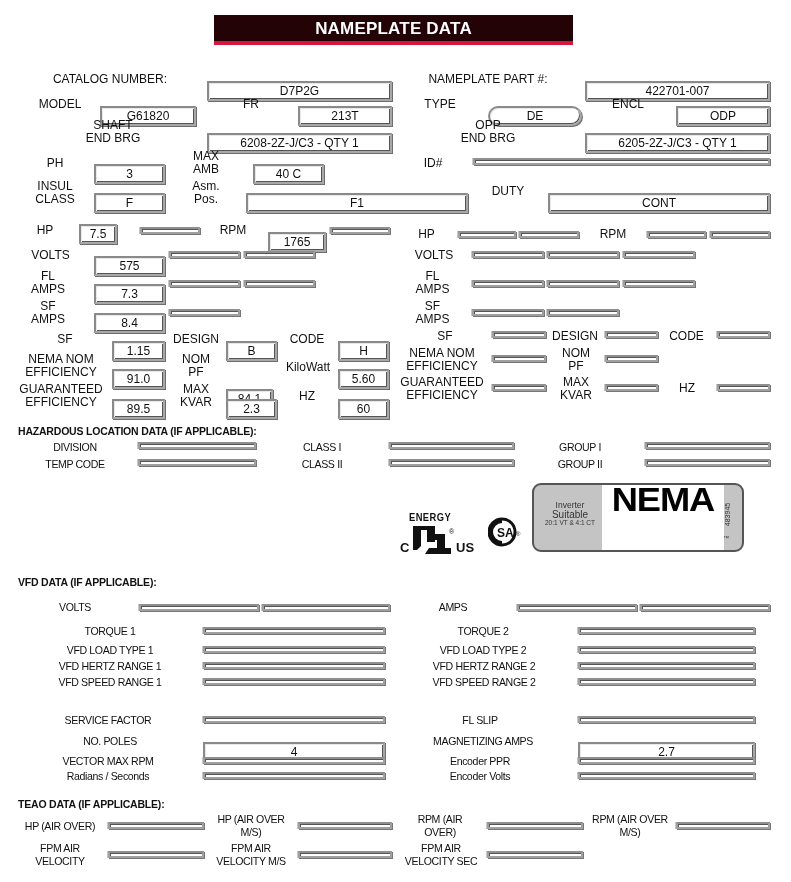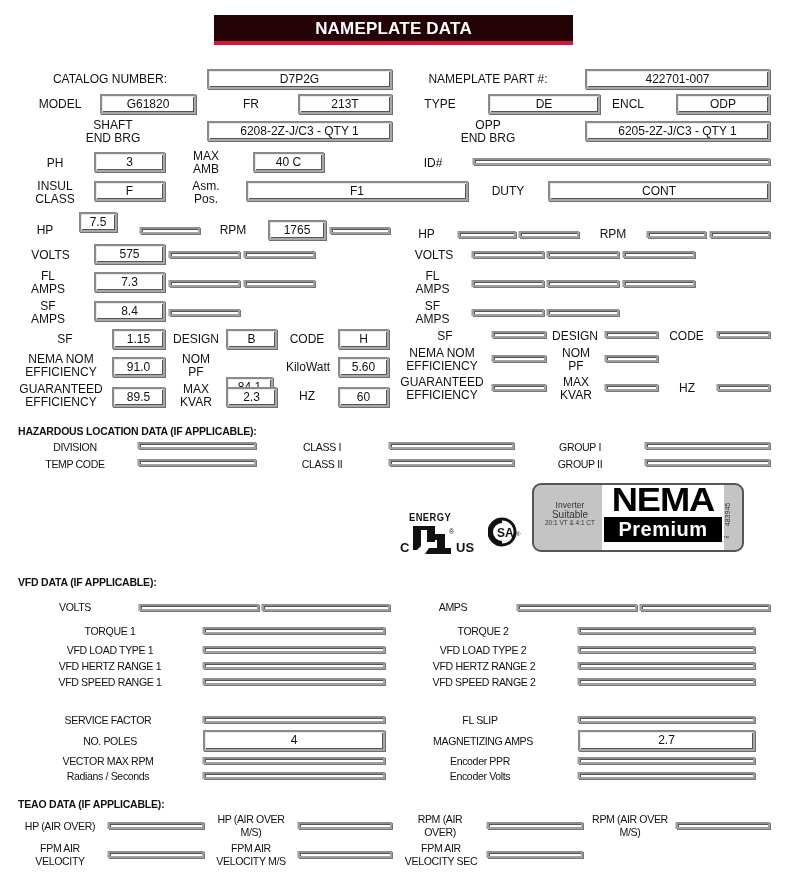--- a/index.html
+++ b/index.html
@@ -6,21 +6,21 @@
   body { width: 791px; height: 882px; position: relative; overflow: hidden;
          font-family: "Liberation Sans", sans-serif; color: #111; font-size: 12px; }
   .abs { position: absolute; }
   .title-bar { left: 214px; top: 15px; width: 359px; height: 26px; background: #230306;
                border-bottom: 4px solid #d6163a; color: #fff; font-weight: bold; font-size: 17px;
                text-align: center; line-height: 27px; letter-spacing: 0.2px; }
   .lbl { position: absolute; font-size: 12px; text-align: center; line-height: 12px; white-space: nowrap; }
   .box { position: absolute; box-sizing: border-box; background: #fff;
          border: 2px solid #a8a8a8; border-top-color: #8a8a8a; border-left-color: #8a8a8a;
          box-shadow: inset 1px 1px 0 #e8e8e8, inset -1px -1px 0 #555, 1px 1px 0 #6e6e6e;
-         text-align: center; font-size: 12px; line-height: 16px; height: 20px; }
+         text-align: center; font-size: 12px; line-height: 16px; height: 20px; margin-top: 12px; }
   .slot { position: absolute; box-sizing: border-box; height: 7px; background: #fff;
           border: 2px solid #a0a0a0; border-top-color: #8f8f8f;
           box-shadow: inset 1px 1px 0 #555, 1px 1px 0 #777, -1px 0 0 #c8c8c8; }
   .sect { position: absolute; font-weight: bold; font-size: 10.5px; letter-spacing: -0.2px; }
   .narrow { font-size: 11.5px; letter-spacing: -0.4px; transform: scaleX(0.92); transform-origin: center; }
   .cert { position: absolute; }
 </style>
 </head>
 <body>
 
@@ -29,21 +29,21 @@
 <div class="lbl" style="left:40px;top:73px;width:140px;">CATALOG NUMBER:</div>
 <div class="box" style="left:207px;top:69px;width:185px;">D7P2G</div>
 <div class="lbl" style="left:418px;top:73px;width:140px;">NAMEPLATE PART #:</div>
 <div class="box" style="left:585px;top:69px;width:185px;">422701-007</div>
 
 <div class="lbl" style="left:30px;top:98px;width:60px;">MODEL</div>
 <div class="box" style="left:100px;top:94px;width:96px;">G61820</div>
 <div class="lbl" style="left:236px;top:98px;width:30px;">FR</div>
 <div class="box" style="left:298px;top:94px;width:94px;">213T</div>
 <div class="lbl" style="left:420px;top:98px;width:40px;">TYPE</div>
-<div class="box" style="left:488px;top:94px;width:112px;">DE</div>
+<div class="box" style="left:488px;top:94px;width:94px;border-radius:10px;">DE</div>
 <div class="lbl" style="left:608px;top:98px;width:40px;">ENCL</div>
 <div class="box" style="left:676px;top:94px;width:94px;">ODP</div>
 
 <div class="lbl" style="left:78px;top:119px;width:70px;">SHAFT</div>
 <div class="lbl" style="left:78px;top:132px;width:70px;">END BRG</div>
 <div class="box" style="left:207px;top:121px;width:185px;">6208-2Z-J/C3 - QTY 1</div>
 <div class="lbl" style="left:453px;top:119px;width:70px;">OPP</div>
 <div class="lbl" style="left:453px;top:132px;width:70px;">END BRG</div>
 <div class="box" style="left:585px;top:121px;width:185px;">6205-2Z-J/C3 - QTY 1</div>
 
@@ -190,21 +190,20 @@
   <text x="9" y="22" font-size="12" font-weight="bold" font-family="Liberation Sans, sans-serif" fill="#111">SA</text>
   <text x="28" y="21" font-size="6" font-family="Liberation Sans, sans-serif" fill="#111">®</text>
 </svg>
 
 <div class="cert" style="left:532px;top:483px;width:212px;height:69px;background:#c4c4c4;border:2px solid #555;border-radius:9px;box-sizing:border-box;">
   <div style="position:absolute;left:3px;top:16px;width:66px;text-align:center;font-size:8.5px;line-height:9px;color:#333;">Inverter</div>
   <div style="position:absolute;left:3px;top:25px;width:66px;text-align:center;font-size:10px;line-height:9px;color:#333;">Suitable</div>
   <div style="position:absolute;left:3px;top:34px;width:66px;text-align:center;font-size:6.5px;line-height:8px;color:#333;">20:1 VT &amp; 4:1 CT</div>
   <div style="position:absolute;left:68px;top:0px;width:122px;height:65px;background:#fff;"></div>
   <div style="position:absolute;left:70px;top:-2px;width:118px;text-align:center;font-weight:bold;font-size:33px;line-height:34px;color:#000;letter-spacing:-1px;transform:scaleX(1.1);transform-origin:center;">NEMA</div>
-  <div style="position:absolute;left:70px;top:32px;width:118px;height:25px;background:#000;color:#fff;text-align:center;font-weight:bold;font-size:20px;line-height:25px;letter-spacing:0.5px;">Premium</div>
   <div style="position:absolute;left:189px;top:50px;font-size:6px;color:#333;">™</div>
   <div style="position:absolute;left:182px;top:26px;font-size:7px;color:#333;transform:rotate(-90deg);transform-origin:center;">483945</div>
 </div>
 
 <div class="sect" style="left:18px;top:576px;">VFD DATA (IF APPLICABLE):</div>
 <div class="lbl narrow" style="left:45px;top:601px;width:60px;">VOLTS</div>
 <div class="slot" style="left:139px;top:604px;width:120px;"></div>
 <div class="slot" style="left:262px;top:604px;width:128px;"></div>
 <div class="lbl narrow" style="left:428px;top:601px;width:50px;">AMPS</div>
 <div class="slot" style="left:517px;top:604px;width:120px;"></div>

